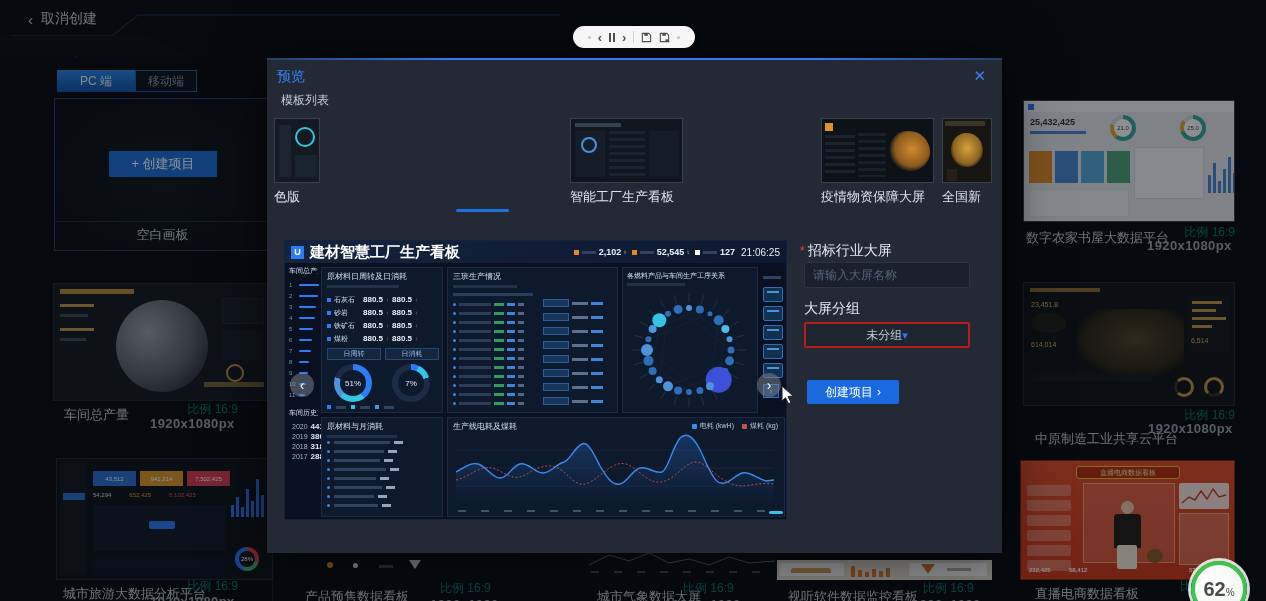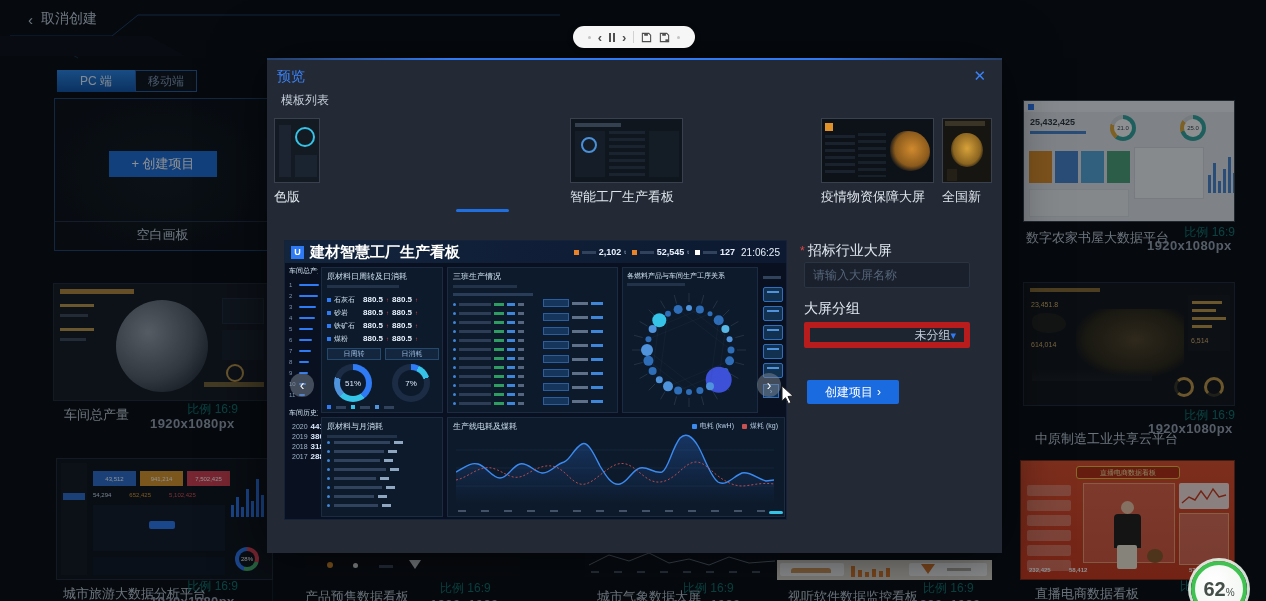--- a/index.html
+++ b/index.html
@@ -36,21 +36,21 @@
 .m-close{color:#3b82f6;font-size:15px;cursor:pointer}
 .m-sub{color:#c3ccd8;font-size:12px}
 .tpl{position:absolute;cursor:pointer}
 .tpl .tthumb{position:absolute;left:0;top:0;width:100%;height:65px;border:1px solid #39414e;background:#10161e;overflow:hidden}
 .tpl .tlabel{position:absolute;left:0;top:70px;font-size:13px;color:#dfe4ea;white-space:nowrap;overflow:hidden;width:100%}
 
 .f-label{color:#e3e9f1;font-size:14px}
 .req{color:#e24646;font-size:12px;margin-right:3px}
 .m-input{position:absolute;width:166px;height:26px;background:#1a212c;border:1px solid #2a3442;border-radius:2px;color:#c2ccd9;font-size:12px;padding:0 8px;outline:none}
 .m-input::placeholder{color:#55657a}
-.m-select{position:absolute;width:166px;height:26px;background:#1d2531;border:6px solid #b91c1c;border-radius:2px;color:#c2ccd9;font-size:12px;display:flex;align-items:center;justify-content:flex-end;padding:0 8px;cursor:pointer}
+.m-select{position:absolute;width:166px;height:26px;background:#1d2531;border:2px solid #b91c1c;border-radius:2px;color:#c2ccd9;font-size:12px;display:flex;align-items:center;justify-content:center;padding:0 8px;cursor:pointer}
 .m-btn{position:absolute;width:92px;height:24px;background:#1b6be0;border-radius:2px;color:#fff;font-size:12px;display:flex;align-items:center;justify-content:center;gap:4px;cursor:pointer}
 .car-btn{position:absolute;width:24px;height:24px;border-radius:50%;background:rgba(125,135,150,.5);color:#fff;font-size:14px;display:flex;align-items:center;justify-content:center;cursor:pointer;z-index:5}
 
 #pv{position:absolute;left:17px;top:182px;width:503px;height:280px;background:#091120;border:1px solid #14233a;overflow:hidden}
 #pv-head{position:absolute;left:0;top:0;width:100%;height:22px;background:linear-gradient(90deg,#13243d,#0c1930);display:flex;align-items:center;padding:0 6px;gap:6px}
 .pv-logo{width:13px;height:13px;background:#2f7bf5;color:#fff;font-size:9px;font-weight:bold;display:flex;align-items:center;justify-content:center}
 .pv-title{color:#fff;font-size:15px;font-weight:bold;white-space:nowrap}
 .panel{position:absolute;background:#0d1a2b;border:1px solid #1a2b43}
 .ptitle{font-size:8px;color:#cfe0f0;white-space:nowrap;overflow:hidden}
 .dash{background:#223349;height:3px}

